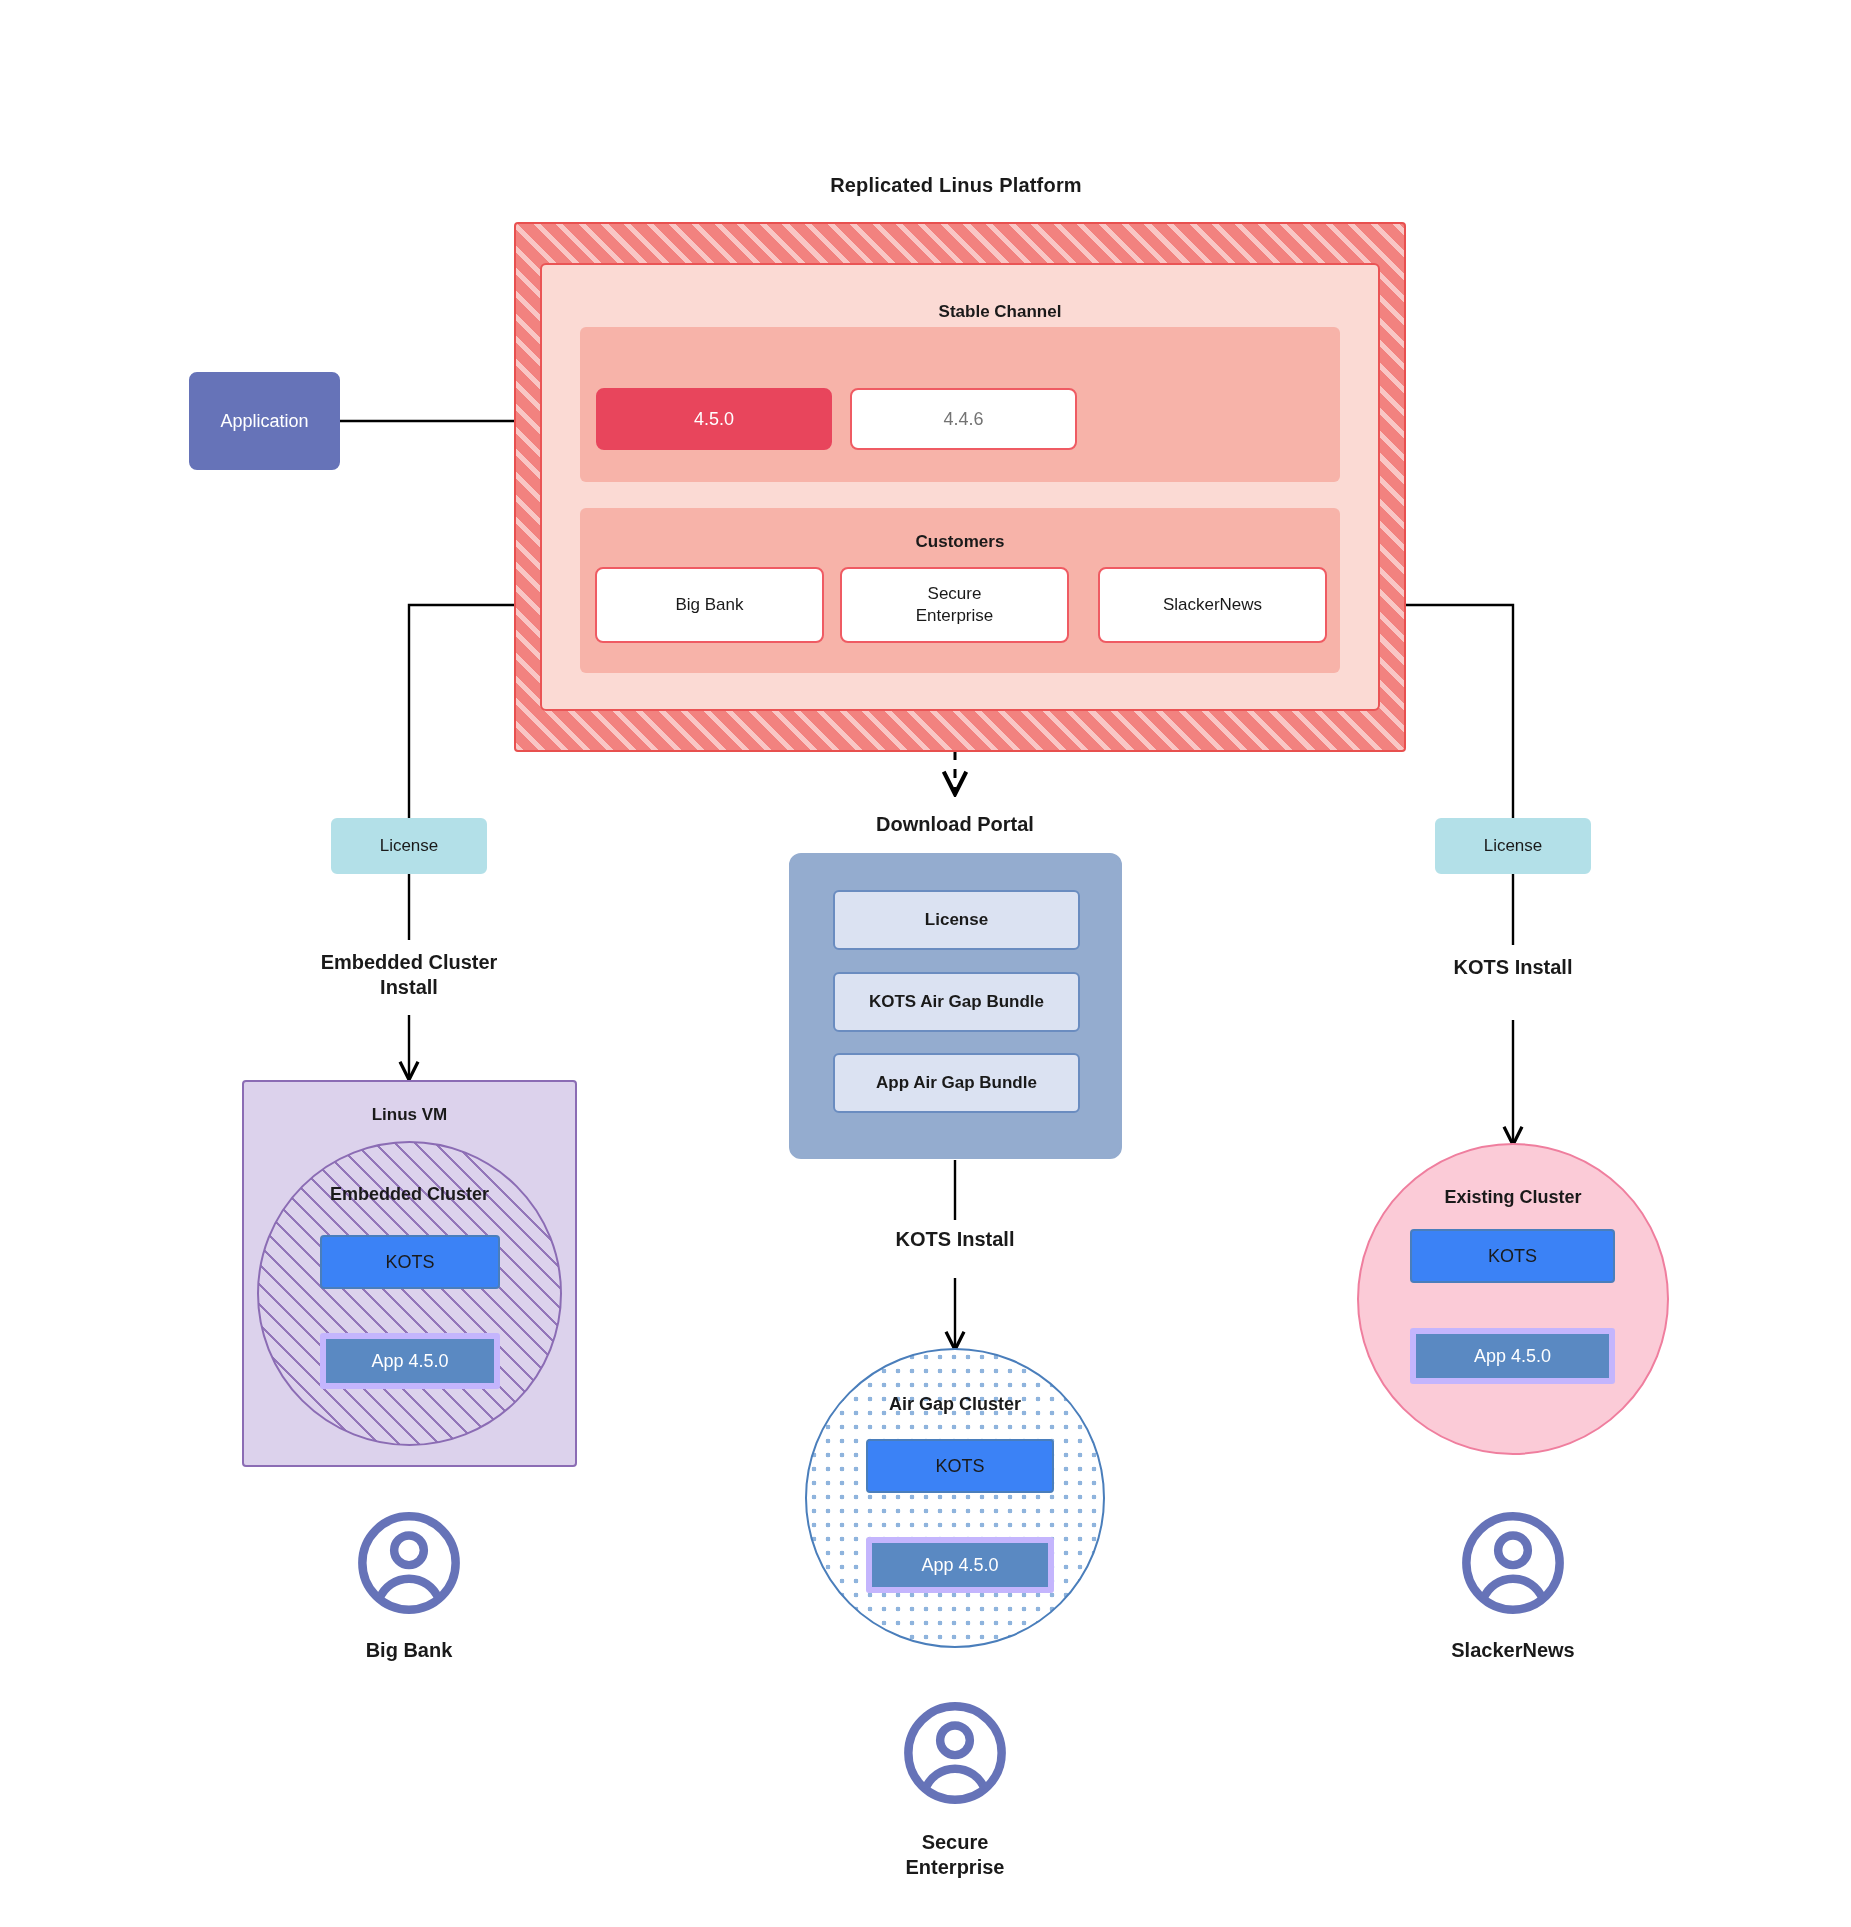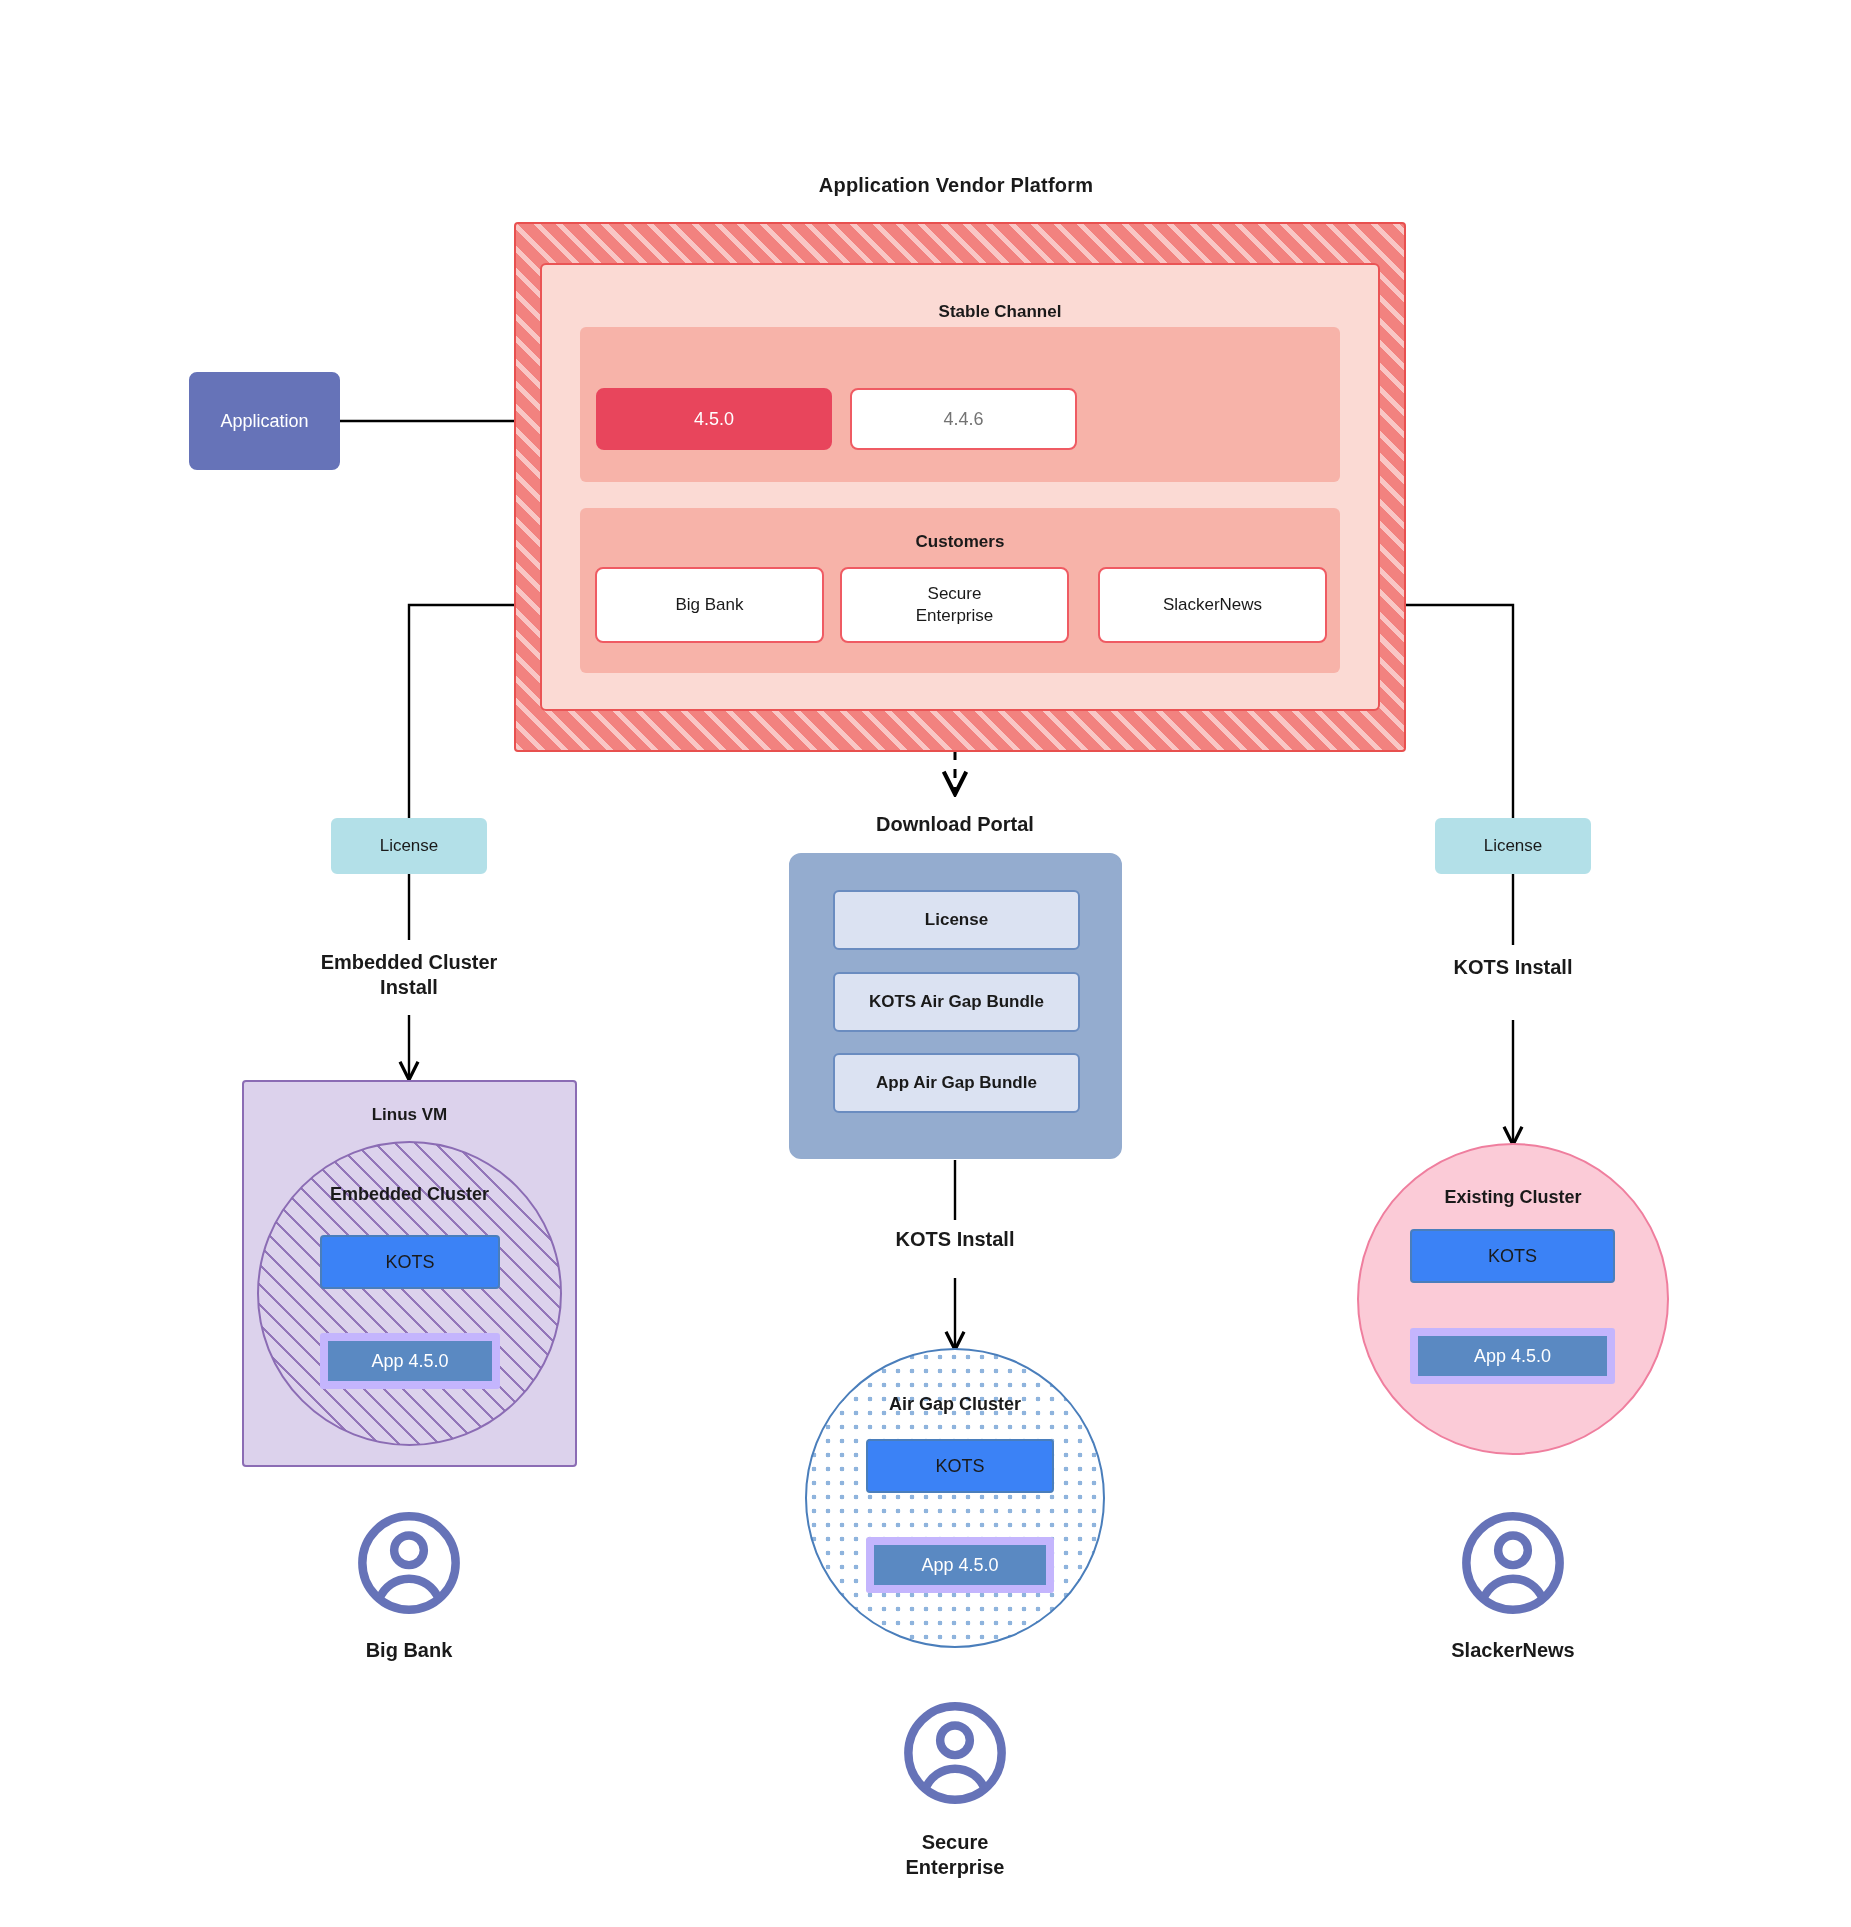--- a/index.html
+++ b/index.html
@@ -70,21 +70,21 @@
     background-image:radial-gradient(circle, #8fb4dd 2.2px, rgba(0,0,0,0) 2.6px);
     background-size:14px 14px;
     border:2px solid #4a7ebb;
   }
   
   .ex-circle{border-radius:50%;background:#fbcbd7;border:2px solid #ef7e9e;}
 
   
   .kots-box{background:#3b82f6;border:2px solid #4a7ebb;border-radius:4px;
             font-size:18px;color:#1a1a1a;}
-  .app-box{background:#5a89c2;border:8px solid #c4b5fd;border-radius:3px;
+  .app-box{background:#5a89c2;border:6px solid #c4b5fd;border-radius:3px;
            font-size:18px;color:#ffffff;}
 
   
   .persona-name{font-size:20px;font-weight:700;line-height:1.25;}
 </style>
 </head>
 <body>
 
 <div id="stage">
 
@@ -129,21 +129,21 @@
 
     <g stroke="#000" stroke-width="2.8" fill="none" stroke-dasharray="7 7">
       <path d="M955 1493 L955 1530" marker-end="url(#arrowDash)"></path>
     </g>
 
     <g stroke="#000" stroke-width="2.8" fill="none" stroke-dasharray="7 7">
       <path d="M1513 1283 L1513 1320" marker-end="url(#arrowDash)"></path>
     </g>
   </svg>
 
-  <div class="abs ctr platform-title" style="left:700px;top:170px;width:512px;height:30px;">Application Vendor Platform</div>
+  <div class="abs ctr platform-title" style="left:700px;top:170px;width:512px;height:30px;">Replicated Linus Platform</div>
 
   <div class="abs platform" style="left:514px;top:222px;width:892px;height:530px;"></div>
 
   <div class="abs channel" style="left:540px;top:263px;width:840px;height:448px;"></div>
 
   <div class="abs ctr channel-title" style="left:540px;top:288px;width:920px;height:24px;margin-top:12px;">Stable Channel</div>
 
   <div class="abs subpanel" style="left:580px;top:327px;width:760px;height:155px;"></div>
 
   <div class="abs ctr release current" style="left:596px;top:388px;width:236px;height:62px;">

